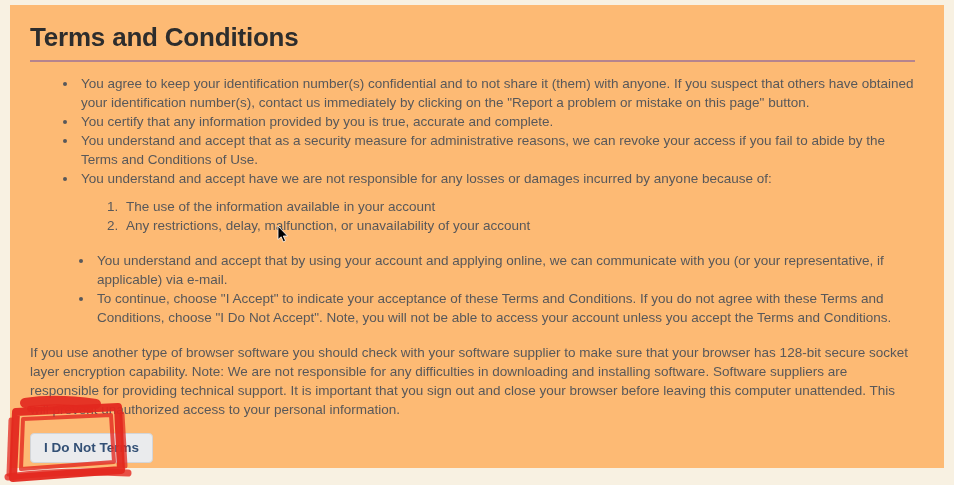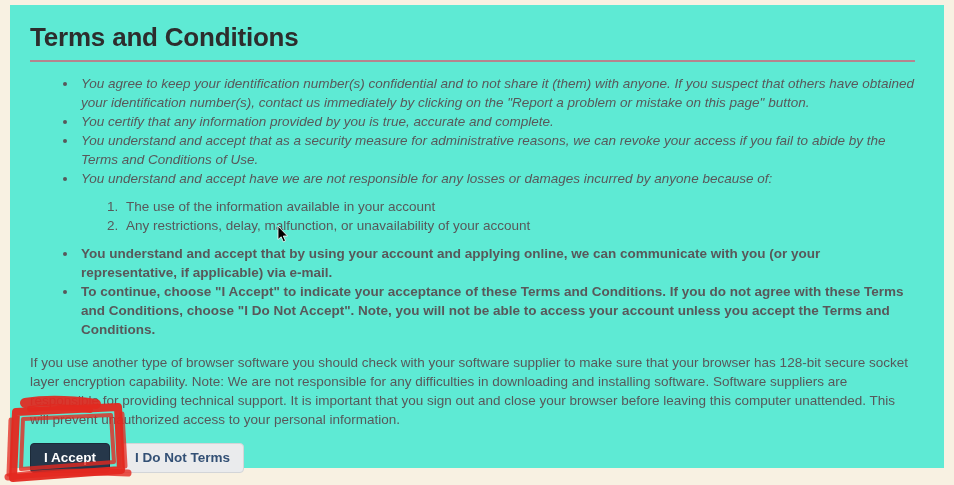--- a/index.html
+++ b/index.html
@@ -6,40 +6,40 @@
   html, body {
     width: 954px; height: 485px;
     font-family: "Liberation Sans", sans-serif;
     background: #f8f1e2;
     overflow: hidden;
     position: relative;
   }
   .content {
     position: absolute;
     left: 10px; right: 10px; top: 5px; bottom: 17px;
-    background: #5eead4;
+    background: #fdba74;
     padding: 15px 29px 0 20px;
   }
   .page-title {
     font-size: 26px;
     font-weight: bold;
     color: #2d2d2d;
     letter-spacing: -0.2px;
     margin: 2px 0 7px 0;
   }
   .title-rule {
     height: 2px;
     background: #b5848e;
     margin: 0 0 12px 0;
   }
   .body-text { font-size: 13.5px; color: #58585a; line-height: 19px; }
   .intro { margin: 0 0 8px 0; }
-  ul.terms-list { margin: 9px 0 0 0; padding-left: 48px; font-style: italic; }
+  ul.terms-list { margin: 9px 0 0 0; padding-left: 48px; }
   ul.terms-list li { padding-left: 3px; }
-  ul.terms-list-bottom { margin: 0; padding-left: 48px; font-weight: bold; }
+  ul.terms-list-bottom { margin: 16px; padding-left: 48px; }
   ul.terms-list-bottom li { padding-left: 3px; }
   ol.numbered-list { margin: 9px 0 9px 0; padding-left: 92px; }
   ol.numbered-list li { padding-left: 4px; }
   .footer-paragraph { margin: 14px 0 0 0; }
   .btn-row {
     margin-top: 14px;
     display: flex;
     gap: 11px;
     align-items: center;
   }
@@ -96,21 +96,20 @@
   </ol>
 
   <ul class="terms-list-bottom body-text">
     <li>You understand and accept that by using your account and applying online, we can communicate with you (or your representative, if applicable) via e-mail.</li>
     <li>To continue, choose "I Accept" to indicate your acceptance of these Terms and Conditions. If you do not agree with these Terms and Conditions, choose "I Do Not Accept". Note, you will not be able to access your account unless you accept the Terms and Conditions.</li>
   </ul>
 
   <p class="body-text footer-paragraph">If you use another type of browser software you should check with your software supplier to make sure that your browser has 128-bit secure socket layer encryption capability. Note: We are not responsible for any difficulties in downloading and installing software. Software suppliers are responsible for providing technical support. It is important that you sign out and close your browser before leaving this computer unattended. This will prevent unauthorized access to your personal information.</p>
 
   <div class="btn-row">
-    <button class="btn btn-accept">I Accept</button>
     <button class="btn btn-decline">I Do Not Terms</button>
   </div>
 </div>
 
 <svg class="marker-annotation" viewBox="0 0 235 95" xmlns="http://www.w3.org/2000/svg">
   <g stroke="#e3281f" fill="none" stroke-linecap="round" stroke-linejoin="round">
 
     <path d="M 25 13 Q 55 8 96 14" stroke-width="10" opacity="0.92"></path>
     <path d="M 30 19 Q 62 15 90 20" stroke-width="6" opacity="0.85"></path>
 

